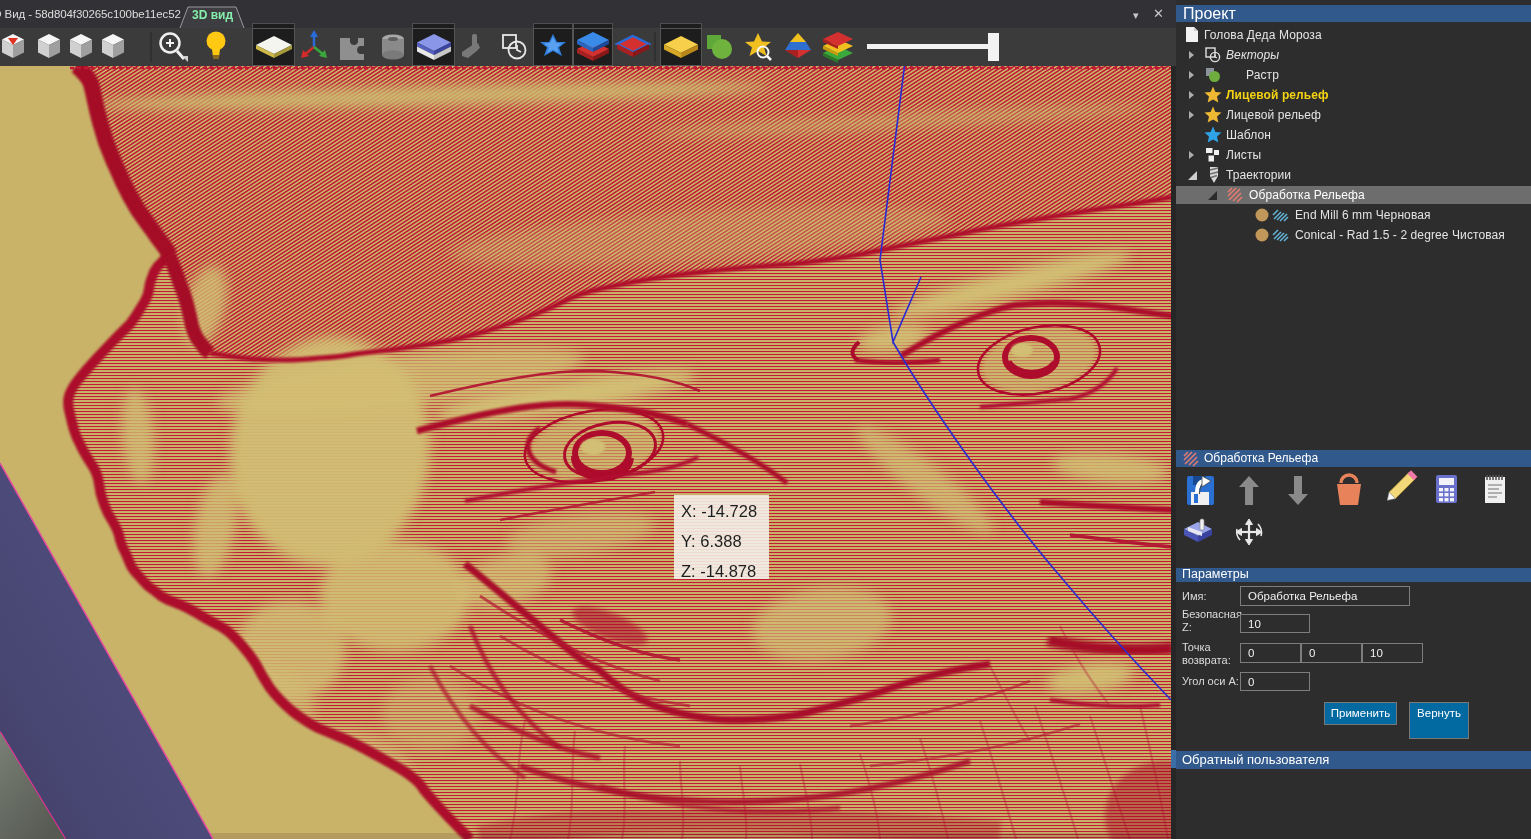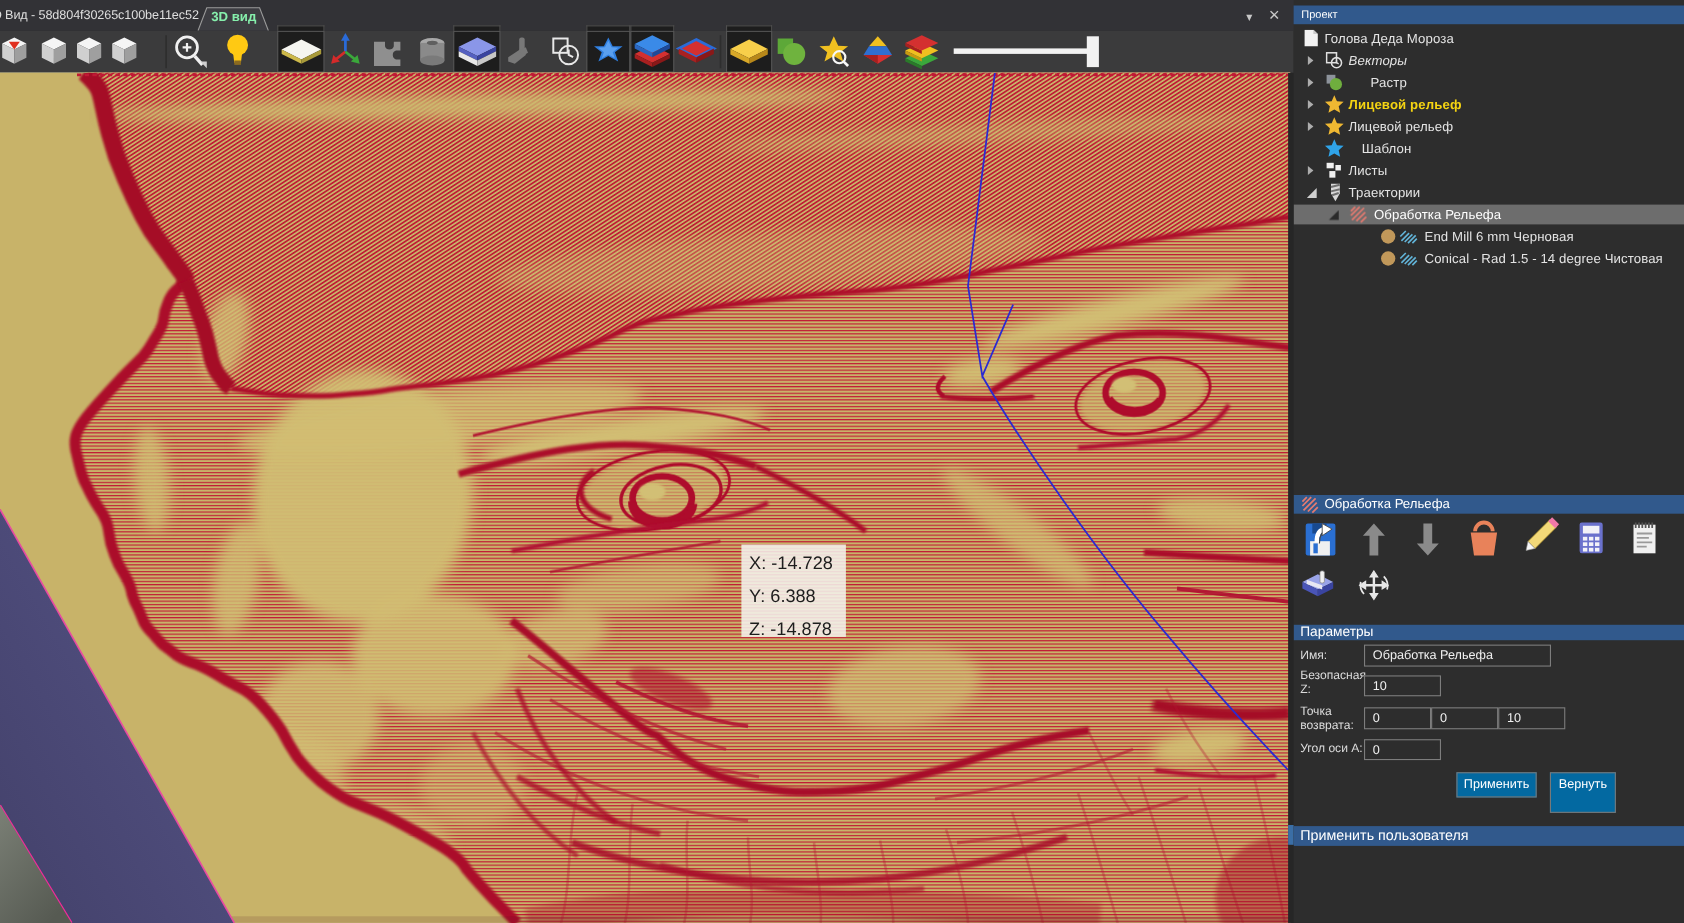--- a/index.html
+++ b/index.html
@@ -1,20 +1,20 @@
 <!DOCTYPE html>
 <html><head>
 <meta charset="utf-8">
 <style>
   html,body{margin:0;padding:0;width:1531px;height:839px;overflow:hidden;background:#2d2d2d;
     font-family:"Liberation Sans",sans-serif;-webkit-font-smoothing:antialiased;}
   .abs{position:absolute;}
   #tabbar{position:absolute;left:0;top:0;width:1531px;height:28px;background:#323236;}
   #toolbar{position:absolute;left:0;top:28px;width:1176px;height:38px;background:#3b3b3c;}
-  #viewport{position:absolute;left:0;top:66px;width:1173px;height:773px;background:#fef9c3;}
+  #viewport{position:absolute;left:0;top:66px;width:1173px;height:604px;background:#c2410c;}
   #gutter{position:absolute;left:1171px;top:66px;width:5px;height:773px;background:#262626;}
   #panel{position:absolute;left:1176px;top:0;width:355px;height:839px;background:#2d2d2d;font-size:12px;color:#e4e4e4;}
   .bluebar{position:absolute;left:0;width:355px;background:#31598c;color:#fff;}
   .trow{position:absolute;left:0;width:355px;height:20px;}
   .tlab{position:absolute;top:3px;white-space:nowrap;letter-spacing:0.1px;}
   .flab{position:absolute;color:#dcdcdc;font-size:11px;line-height:12.5px;}
   .inp{position:absolute;border:1px solid #7d7d7d;background:#2d2d2d;color:#f0f0f0;font-size:11.5px;line-height:18px;padding-left:7px;box-sizing:border-box;}
   .btn{position:absolute;background:#0369a1;border:1px solid #787878;box-sizing:border-box;color:#fff;font-size:11.5px;text-align:center;}
   .exp{position:absolute;width:0;height:0;border-top:4px solid transparent;border-bottom:4px solid transparent;border-left:5px solid #adadad;}
 </style>
@@ -325,21 +325,21 @@
   <text x="681" y="451">X: -14.728</text>
   <text x="681" y="481">Y: 6.388</text>
   <text x="681" y="511">Z: -14.878</text>
 </g>
 </svg>
 </div>
 <div id="gutter">
     <div class="abs" style="left:0;top:684px;width:5px;height:18px;background:#3b6ea5;"></div>
   </div>
 <div id="panel">
-  <div class="bluebar" style="top:5px;height:17px;font-size:10px;line-height:17px;padding-left:7px;box-sizing:border-box;">Проект</div>
+  <div class="bluebar" style="top:5px;height:17px;font-size:16px;line-height:17px;padding-left:7px;box-sizing:border-box;">Проект</div>
 
   <div class="trow" style="top:25px;">
     <svg class="abs" style="left:9px;top:2px;" width="14" height="16">
         <path d="M1,0 L9,0 L13,4 L13,15 L1,15 Z" fill="#f2f2f2"></path>
         <path d="M9,0 L9,4 L13,4 Z" fill="#c9c9c9"></path>
       </svg>
     <div class="tlab" style="left:28px;">Голова Деда Мороза</div>
   </div>
   <div class="trow" style="top:45px;font-style:italic;">
     <div class="exp" style="left:13px;top:6px;"></div>
@@ -369,21 +369,21 @@
     <div class="exp" style="left:13px;top:6px;"></div>
     <svg class="abs" style="left:28px;top:1px;" width="18" height="18">
         <path d="M9,0.5 L11.4,6 L17.5,6.6 L13,10.6 L14.3,16.6 L9,13.5 L3.7,16.6 L5,10.6 L0.5,6.6 L6.6,6 Z" fill="#efb832"></path>
       </svg>
     <div class="tlab" style="left:50px;">Лицевой рельеф</div>
   </div>
   <div class="trow" style="top:125px;">
     <svg class="abs" style="left:28px;top:1px;" width="18" height="18">
         <path d="M9,0.5 L11.4,6 L17.5,6.6 L13,10.6 L14.3,16.6 L9,13.5 L3.7,16.6 L5,10.6 L0.5,6.6 L6.6,6 Z" fill="#2fa3e8"></path>
       </svg>
-    <div class="tlab" style="left:62px;">Шаблон</div>
+    <div class="tlab" style="left:50px;">Шаблон</div>
   </div>
   <div class="trow" style="top:145px;">
     <div class="exp" style="left:13px;top:6px;"></div>
     <svg class="abs" style="left:29px;top:2px;" width="16" height="16">
         <rect x="1" y="1" width="6.5" height="5" fill="#f0f0f0"></rect>
         <rect x="9" y="3" width="5" height="5" fill="#f0f0f0"></rect>
         <rect x="3.5" y="8.5" width="5.5" height="6" fill="#f0f0f0"></rect>
       </svg>
     <div class="tlab" style="left:50px;">Листы</div>
   </div>
@@ -416,21 +416,21 @@
       </svg>
     <div class="tlab" style="left:119px;">End Mill 6 mm Черновая</div>
   </div>
   <div class="trow" style="top:225px;">
     <svg class="abs" style="left:79px;top:3px;" width="14" height="14">
         <circle cx="7" cy="7" r="6.5" fill="#c1985a"></circle>
       </svg>
     <svg class="abs" style="left:96px;top:2px;" width="18" height="16">
         <path d="M1,8 L6,3 M2,12 L9,5 M5,13 L12,6 M8,14 L15,7 M12,14 L16,10" stroke="#62b4d8" stroke-width="1.5" fill="none"></path>
       </svg>
-    <div class="tlab" style="left:119px;">Conical - Rad 1.5 - 14 degree Чистовая</div>
+    <div class="tlab" style="left:119px;">Conical - Rad 1.5 - 2 degree Чистовая</div>
   </div>
 
   <div class="bluebar" style="top:450px;height:17px;font-size:12px;line-height:17px;">
     <svg class="abs" style="left:7px;top:1px;" width="16" height="16">
         <path d="M1,5 L5,1 M1,9 L9,1 M2,13 L13,2 M6,14 L14,6 M10,15 L15,10" stroke="#e47a70" stroke-width="1.6" fill="none"></path>
       </svg>
     <div class="abs" style="left:28px;">Обработка Рельефа</div>
   </div>
   <div id="icons1">
   <svg class="abs" style="left:0;top:470px;" width="355" height="90">
@@ -519,14 +519,14 @@
   <div class="flab" style="left:6px;top:608px;">Безопасная<br>Z:</div>
   <div class="inp" style="left:64px;top:614px;width:70px;height:19px;">10</div>
   <div class="flab" style="left:6px;top:641px;">Точка<br>возврата:</div>
   <div class="inp" style="left:64px;top:643px;width:61px;height:20px;">0</div>
   <div class="inp" style="left:125px;top:643px;width:61px;height:20px;">0</div>
   <div class="inp" style="left:186px;top:643px;width:61px;height:20px;">10</div>
   <div class="flab" style="left:6px;top:675px;">Угол оси A:</div>
   <div class="inp" style="left:64px;top:672px;width:70px;height:19px;">0</div>
   <div class="btn" style="left:148px;top:702px;width:73px;height:23px;line-height:21px;">Применить</div>
   <div class="btn" style="left:233px;top:702px;width:60px;height:37px;line-height:21px;">Вернуть</div>
-  <div class="bluebar" style="top:751px;height:18px;font-size:13px;line-height:18px;padding-left:6px;box-sizing:border-box;">Применить пользователя</div>
+  <div class="bluebar" style="top:751px;height:18px;font-size:13px;line-height:18px;padding-left:6px;box-sizing:border-box;">Обратный пользователя</div>
 </div>
 
 </body></html>

